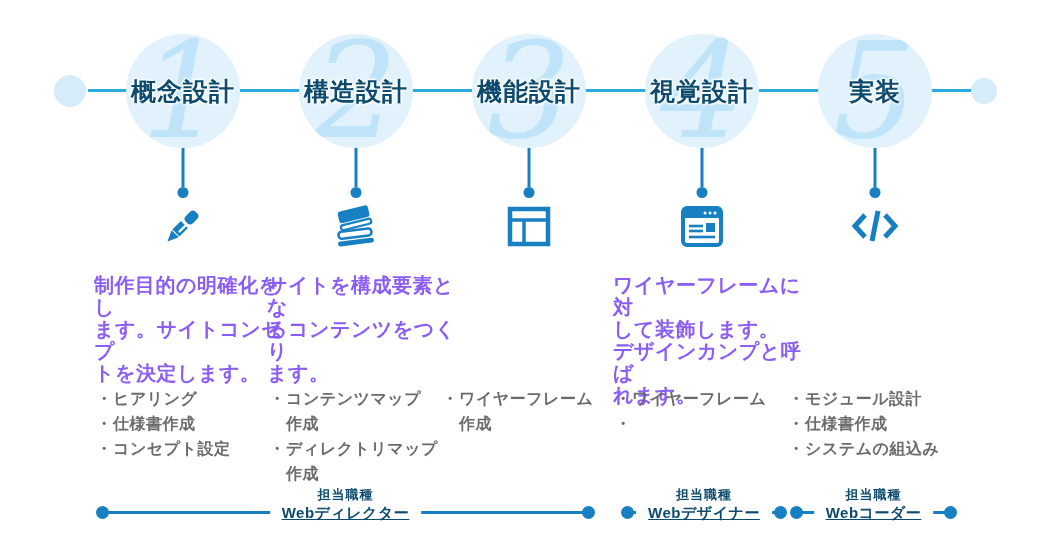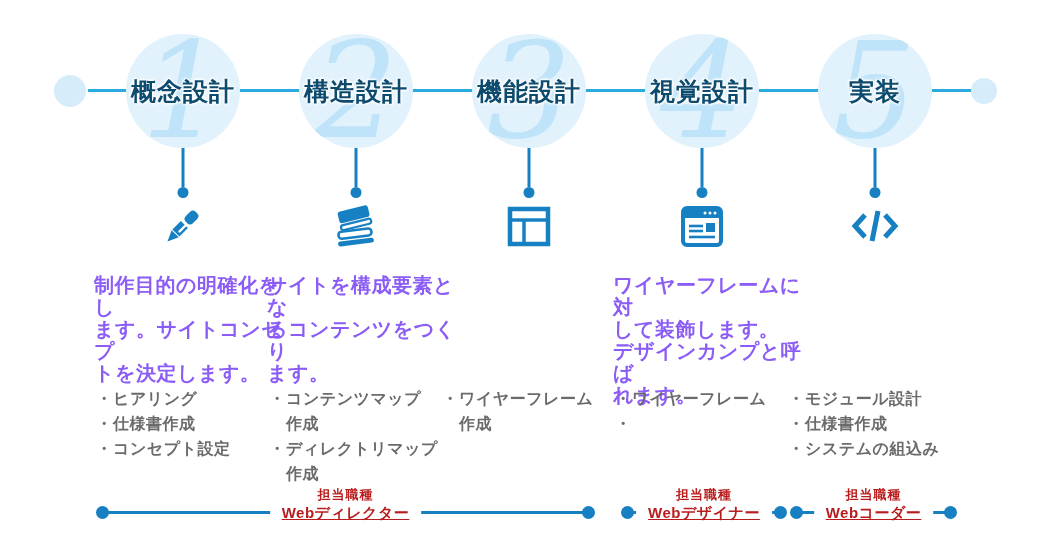--- a/index.html
+++ b/index.html
@@ -43,21 +43,21 @@
   .tasks li{position:relative;padding-left:17px;margin:0;}
   .tasks .blt{position:absolute;left:0;top:0;}
   .tasks .txt{white-space:pre-line;}
   
   .role{position:absolute;top:485px;height:45px;}
   .r-line{position:absolute;left:6px;right:6px;top:26px;height:3px;background:#1680c3;}
   .r-dot{position:absolute;top:21px;width:13px;height:13px;border-radius:50%;background:#1680c3;}
   .r-dot.l{left:0;} .r-dot.r{right:0;}
   .r-text{
     position:absolute;left:50%;transform:translateX(-50%);top:2px;z-index:2;
-    background:#fff;padding:0 12px;text-align:center;white-space:nowrap;color:#b91c1c;font-weight:bold;
+    background:#fff;padding:0 12px;text-align:center;white-space:nowrap;color:#0c4a6e;font-weight:bold;
   }
   .r-label{font-size:13px;line-height:16px;letter-spacing:1px;}
   .r-name{font-size:15px;line-height:20px;letter-spacing:0.5px;text-decoration:underline;}
 </style>
 </head>
 <body>
 
 <div class="stage">
 
   <div class="hline"></div>

